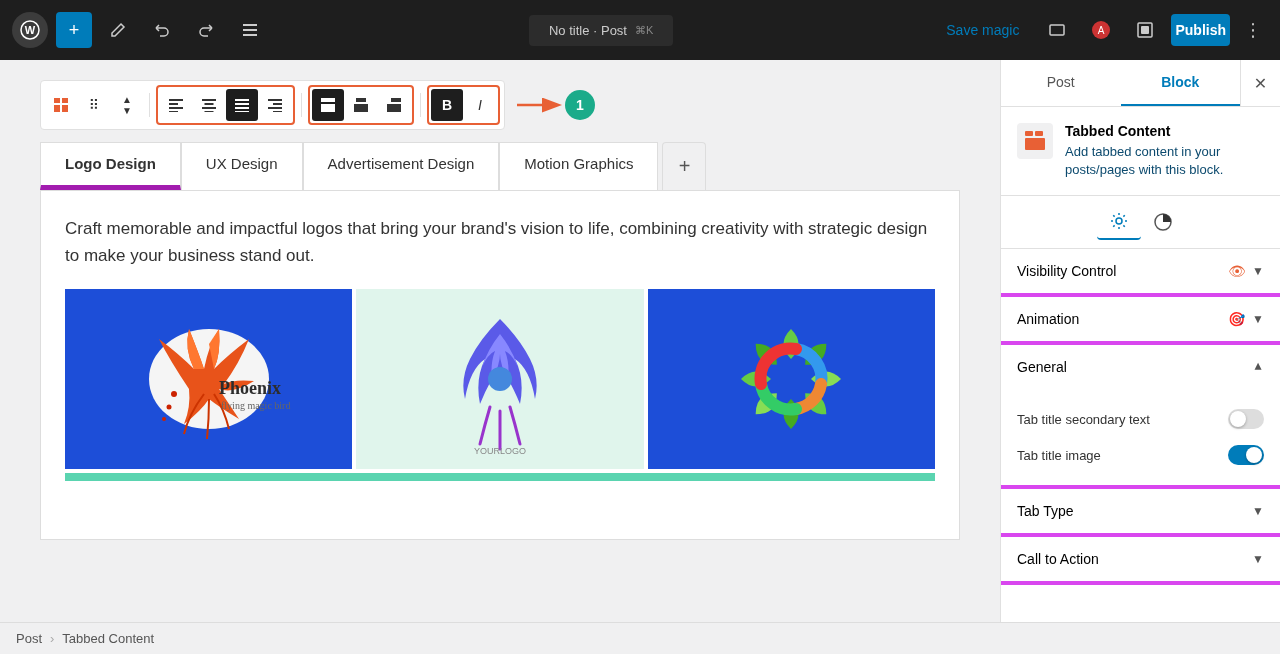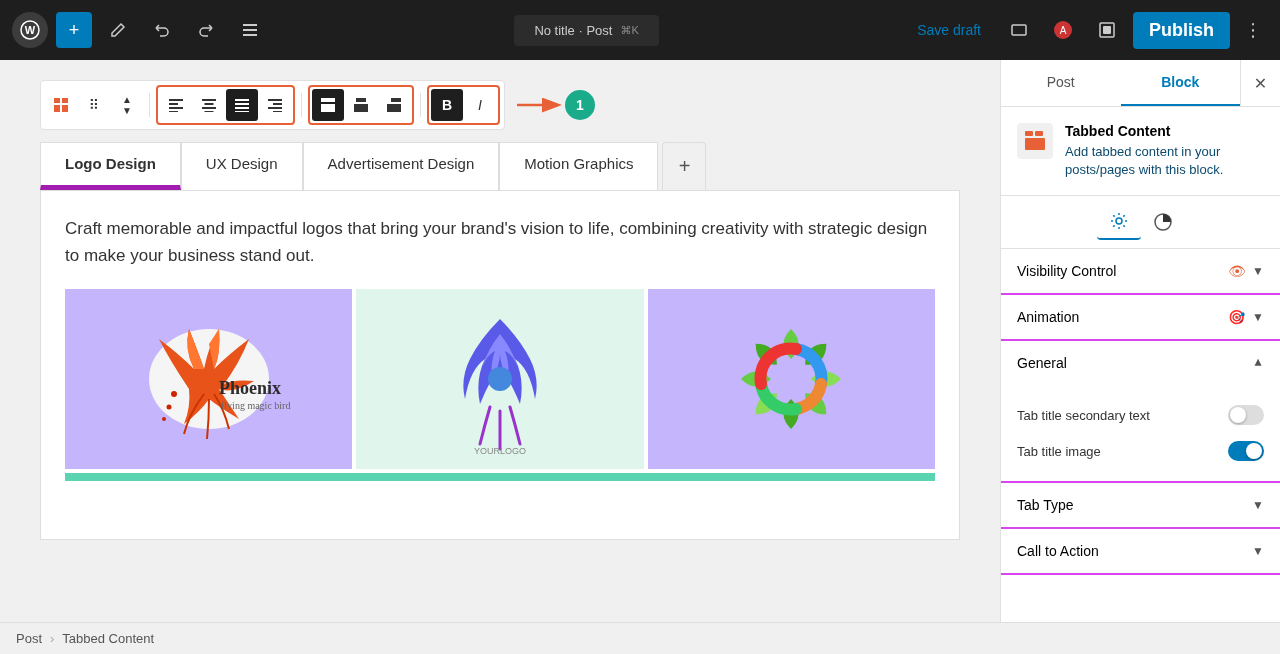--- a/index.html
+++ b/index.html
@@ -17,21 +17,21 @@
     }
     .topbar-btn.add-btn { background: #007cba; color: white; border-radius: 4px; }
     .topbar-center { flex: 1; display: flex; justify-content: center; }
     .post-title-btn {
       background: #2c2c2c; border: none; border-radius: 4px; color: #ccc; padding: 8px 20px; font-size: 13px; cursor: pointer; display: flex; align-items: center; gap: 8px;
     }
     .post-title-btn .kbd { color: #888; font-size: 11px; }
     .topbar-right { display: flex; align-items: center; gap: 8px; }
     .save-draft-btn { background: transparent; border: none; color: #007cba; font-size: 14px; cursor: pointer; padding: 6px 12px; }
     .icon-btn { width: 36px; height: 36px; background: transparent; border: none; border-radius: 4px; color: #ccc; cursor: pointer; display: flex; align-items: center; justify-content: center; font-size: 16px; }
-    .publish-btn { background: #007cba; color: white; border: none; border-radius: 4px; padding: 8px 16px; font-size: 18px; font-weight: 600; cursor: pointer; text-align: center; }
+    .publish-btn { background: #007cba; color: white; border: none; border-radius: 4px; padding: 8px 4px; font-size: 14px; font-weight: 600; cursor: pointer; text-align: center; }
     .menu-btn { color: #ccc; background: transparent; border: none; font-size: 18px; cursor: pointer; padding: 6px; }
 
     
     .main-layout { display: flex; flex: 1; overflow: hidden; }
 
     
     .editor-area { flex: 1; background: #f0f0f1; overflow-y: auto; padding: 20px 40px; }
 
     
     .block-toolbar {
@@ -61,21 +61,21 @@
     }
     .tab-item.active { background: white; border-bottom: 5px solid #a21caf; font-weight: 600; }
     .tab-add { width: 44px; height: 48px; display: flex; align-items: center; justify-content: center; background: transparent; border: 1px solid #ddd; border-bottom: none; cursor: pointer; font-size: 20px; color: #555; margin-left: 4px; border-radius: 4px 4px 0 0; }
 
     
     .tab-content { background: white; border: 1px solid #ddd; padding: 24px; min-height: 350px; }
     .tab-content p { font-size: 17px; color: #333; line-height: 1.6; margin-bottom: 20px; }
 
     
     .logo-grid { display: grid; grid-template-columns: repeat(3, 1fr); gap: 4px; }
-    .logo-cell { background: #c4b5fd; height: 180px; display: flex; align-items: center; justify-content: center; overflow: hidden; position: relative; }
+    .logo-cell { background: #1d4ed8; height: 180px; display: flex; align-items: center; justify-content: center; overflow: hidden; position: relative; }
     .logo-cell.light-mint { background: #e0f5ec; }
 
     
     .bottom-bar { background: #f0f0f1; border-top: 1px solid #ddd; padding: 8px 16px; display: flex; align-items: center; gap: 8px; font-size: 13px; color: #555; flex-shrink: 0; }
     .breadcrumb-sep { color: #aaa; }
 
     
     .right-panel { width: 280px; background: white; border-left: 1px solid #e0e0e0; display: flex; flex-direction: column; flex-shrink: 0; }
     .panel-tabs { display: flex; border-bottom: 1px solid #e0e0e0; }
     .panel-tab { flex: 1; padding: 14px; text-align: center; font-size: 14px; cursor: pointer; color: #555; border-bottom: 2px solid transparent; }
@@ -89,21 +89,21 @@
     .block-info-title { font-weight: 600; font-size: 14px; margin-bottom: 4px; }
     .block-info-desc { color: #0c4a6e; line-height: 1.4; }
 
     
     .panel-icon-tabs { display: flex; justify-content: center; gap: 0; border-bottom: 1px solid #e0e0e0; padding: 8px 16px; }
     .panel-icon-tab { width: 44px; height: 36px; display: flex; align-items: center; justify-content: center; cursor: pointer; border-radius: 4px; color: #555; font-size: 16px; }
     .panel-icon-tab.active { border-bottom: 2px solid #007cba; color: #007cba; }
 
     
     .settings-scroll { flex: 1; overflow-y: auto; }
-    .settings-section { border-bottom: 2px solid #d946ef; }
+    .settings-section { border-bottom: 4px solid #d946ef; }
     .settings-section-header {
       display: flex; align-items: center; justify-content: space-between; padding: 14px 16px; cursor: pointer; font-size: 14px; font-weight: 500;
     }
     .settings-section-header .section-icon { font-size: 14px; margin-left: 6px; color: #e86035; }
     .chevron { color: #555; font-size: 12px; }
     .chevron.up { transform: rotate(180deg); }
 
     
     .general-content { padding: 12px 16px; }
     .toggle-row { display: flex; align-items: center; justify-content: space-between; padding: 8px 0; font-size: 13px; color: #333; }
@@ -147,21 +147,21 @@
         <rect x="1" y="12" width="14" height="2"></rect>
       </svg>
   </button>
   <div class="topbar-center">
     <button class="post-title-btn">
       <span>No title · Post</span>
       <span class="kbd">⌘K</span>
     </button>
   </div>
   <div class="topbar-right">
-    <button class="save-draft-btn">Save draft</button>
+    <button class="save-draft-btn">Save magic</button>
     <button class="icon-btn">
       <svg width="16" height="16" viewBox="0 0 16 16" fill="none" stroke="currentColor" stroke-width="1.5">
           <rect x="1" y="3" width="14" height="10" rx="1"></rect>
         </svg>
     </button>
     <button class="icon-btn">
       <svg width="20" height="20" viewBox="0 0 20 20">
           <circle cx="10" cy="10" r="9" fill="#cc3333"></circle>
           <text x="10" y="14" text-anchor="middle" font-size="10" fill="white">A</text>
         </svg>

